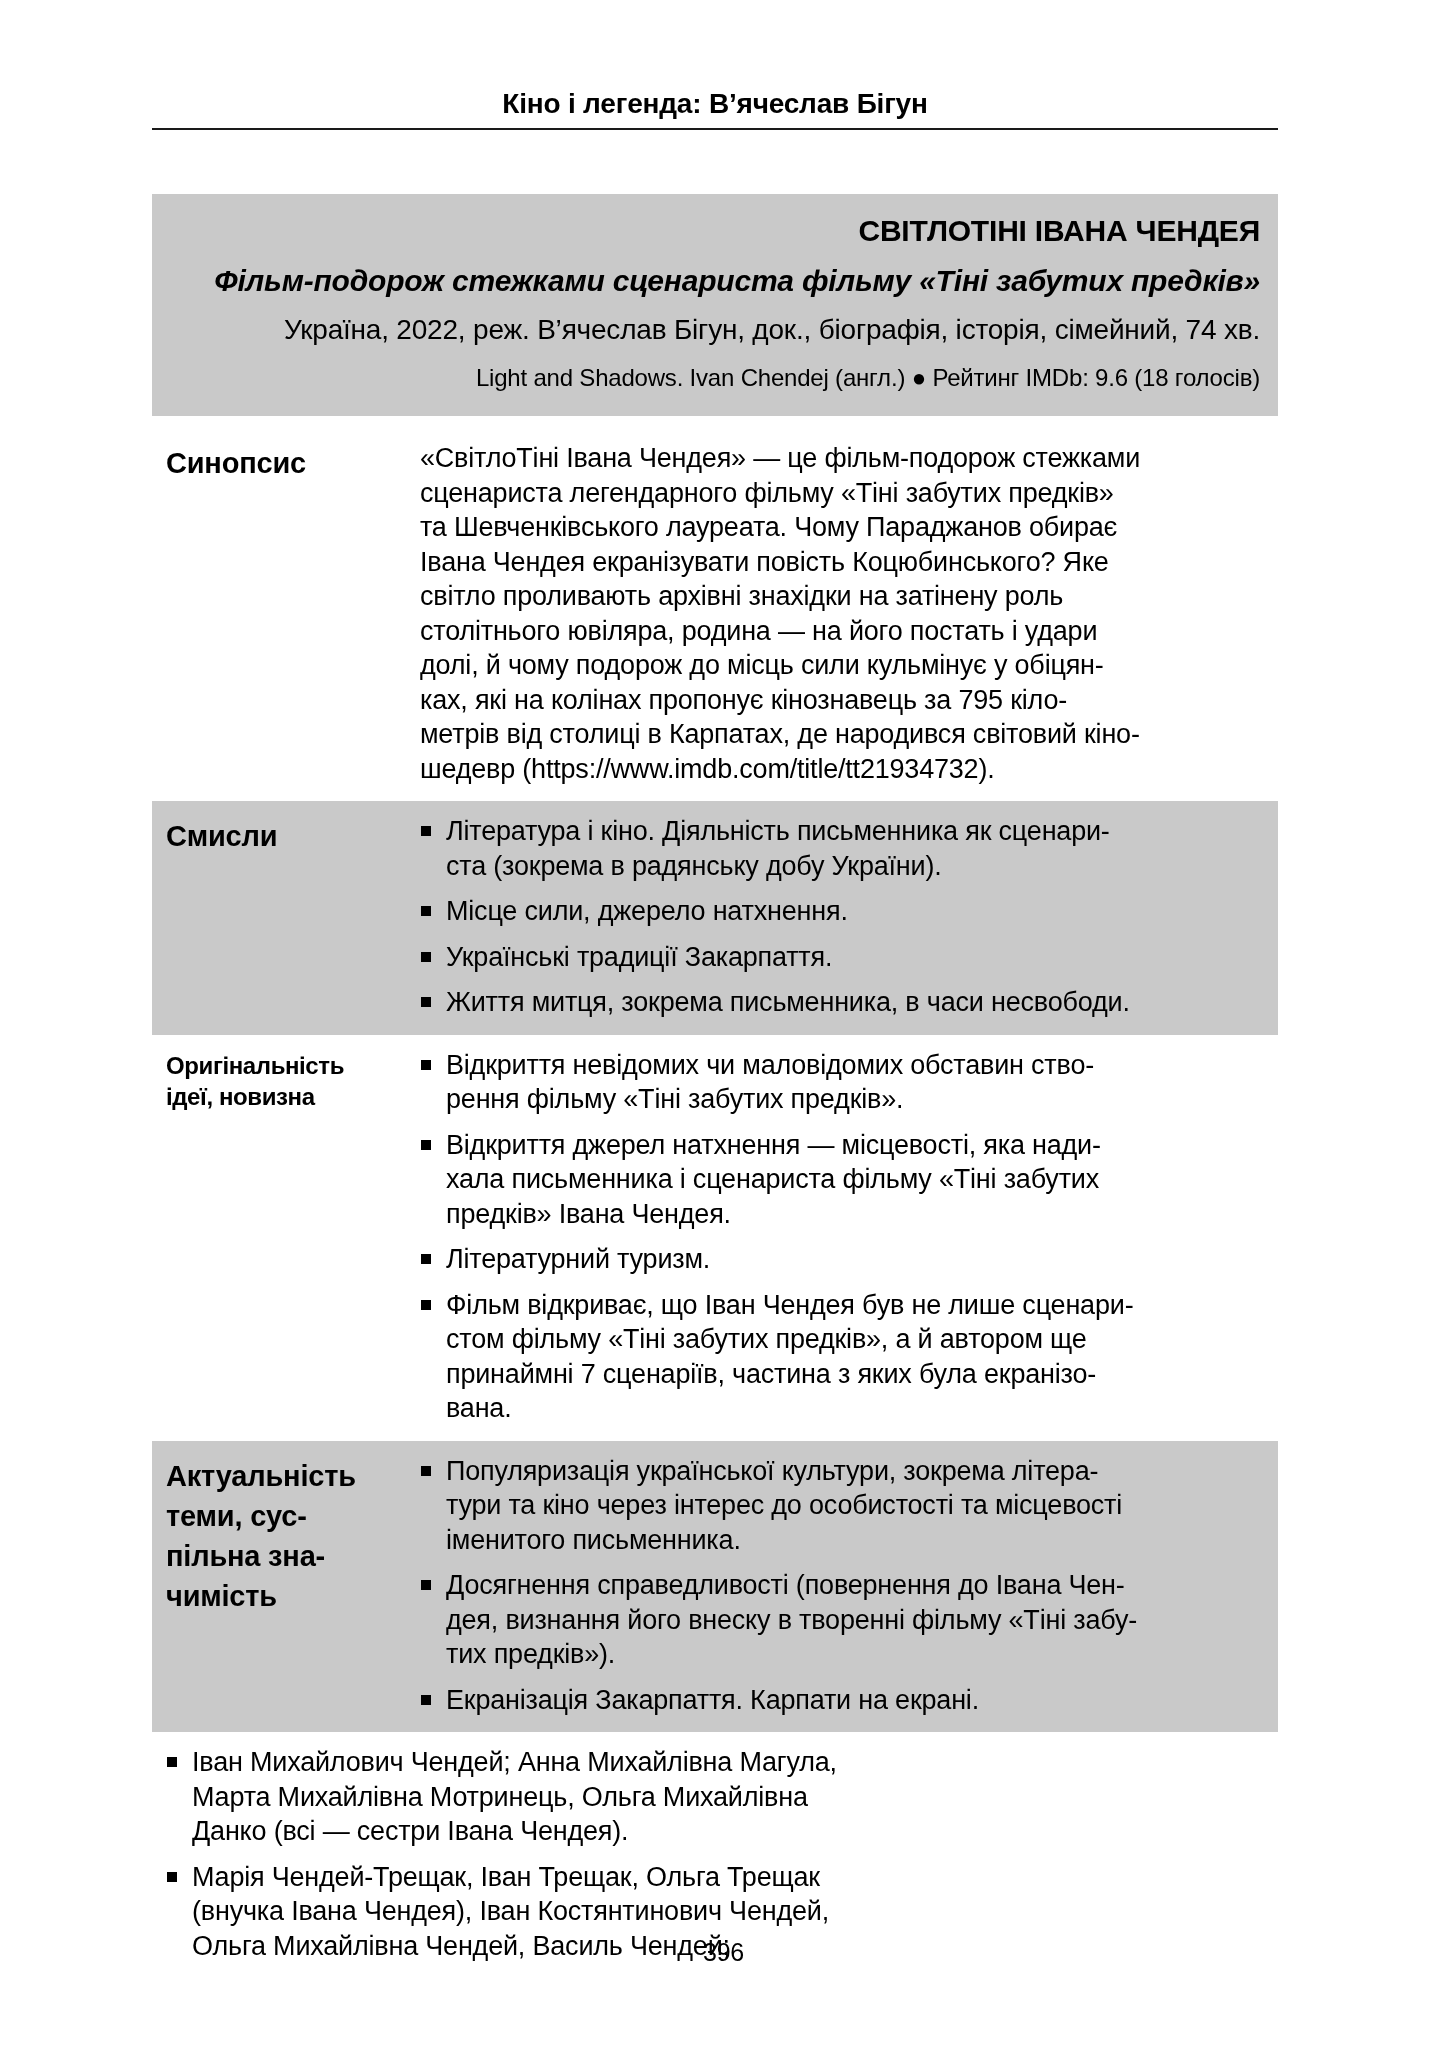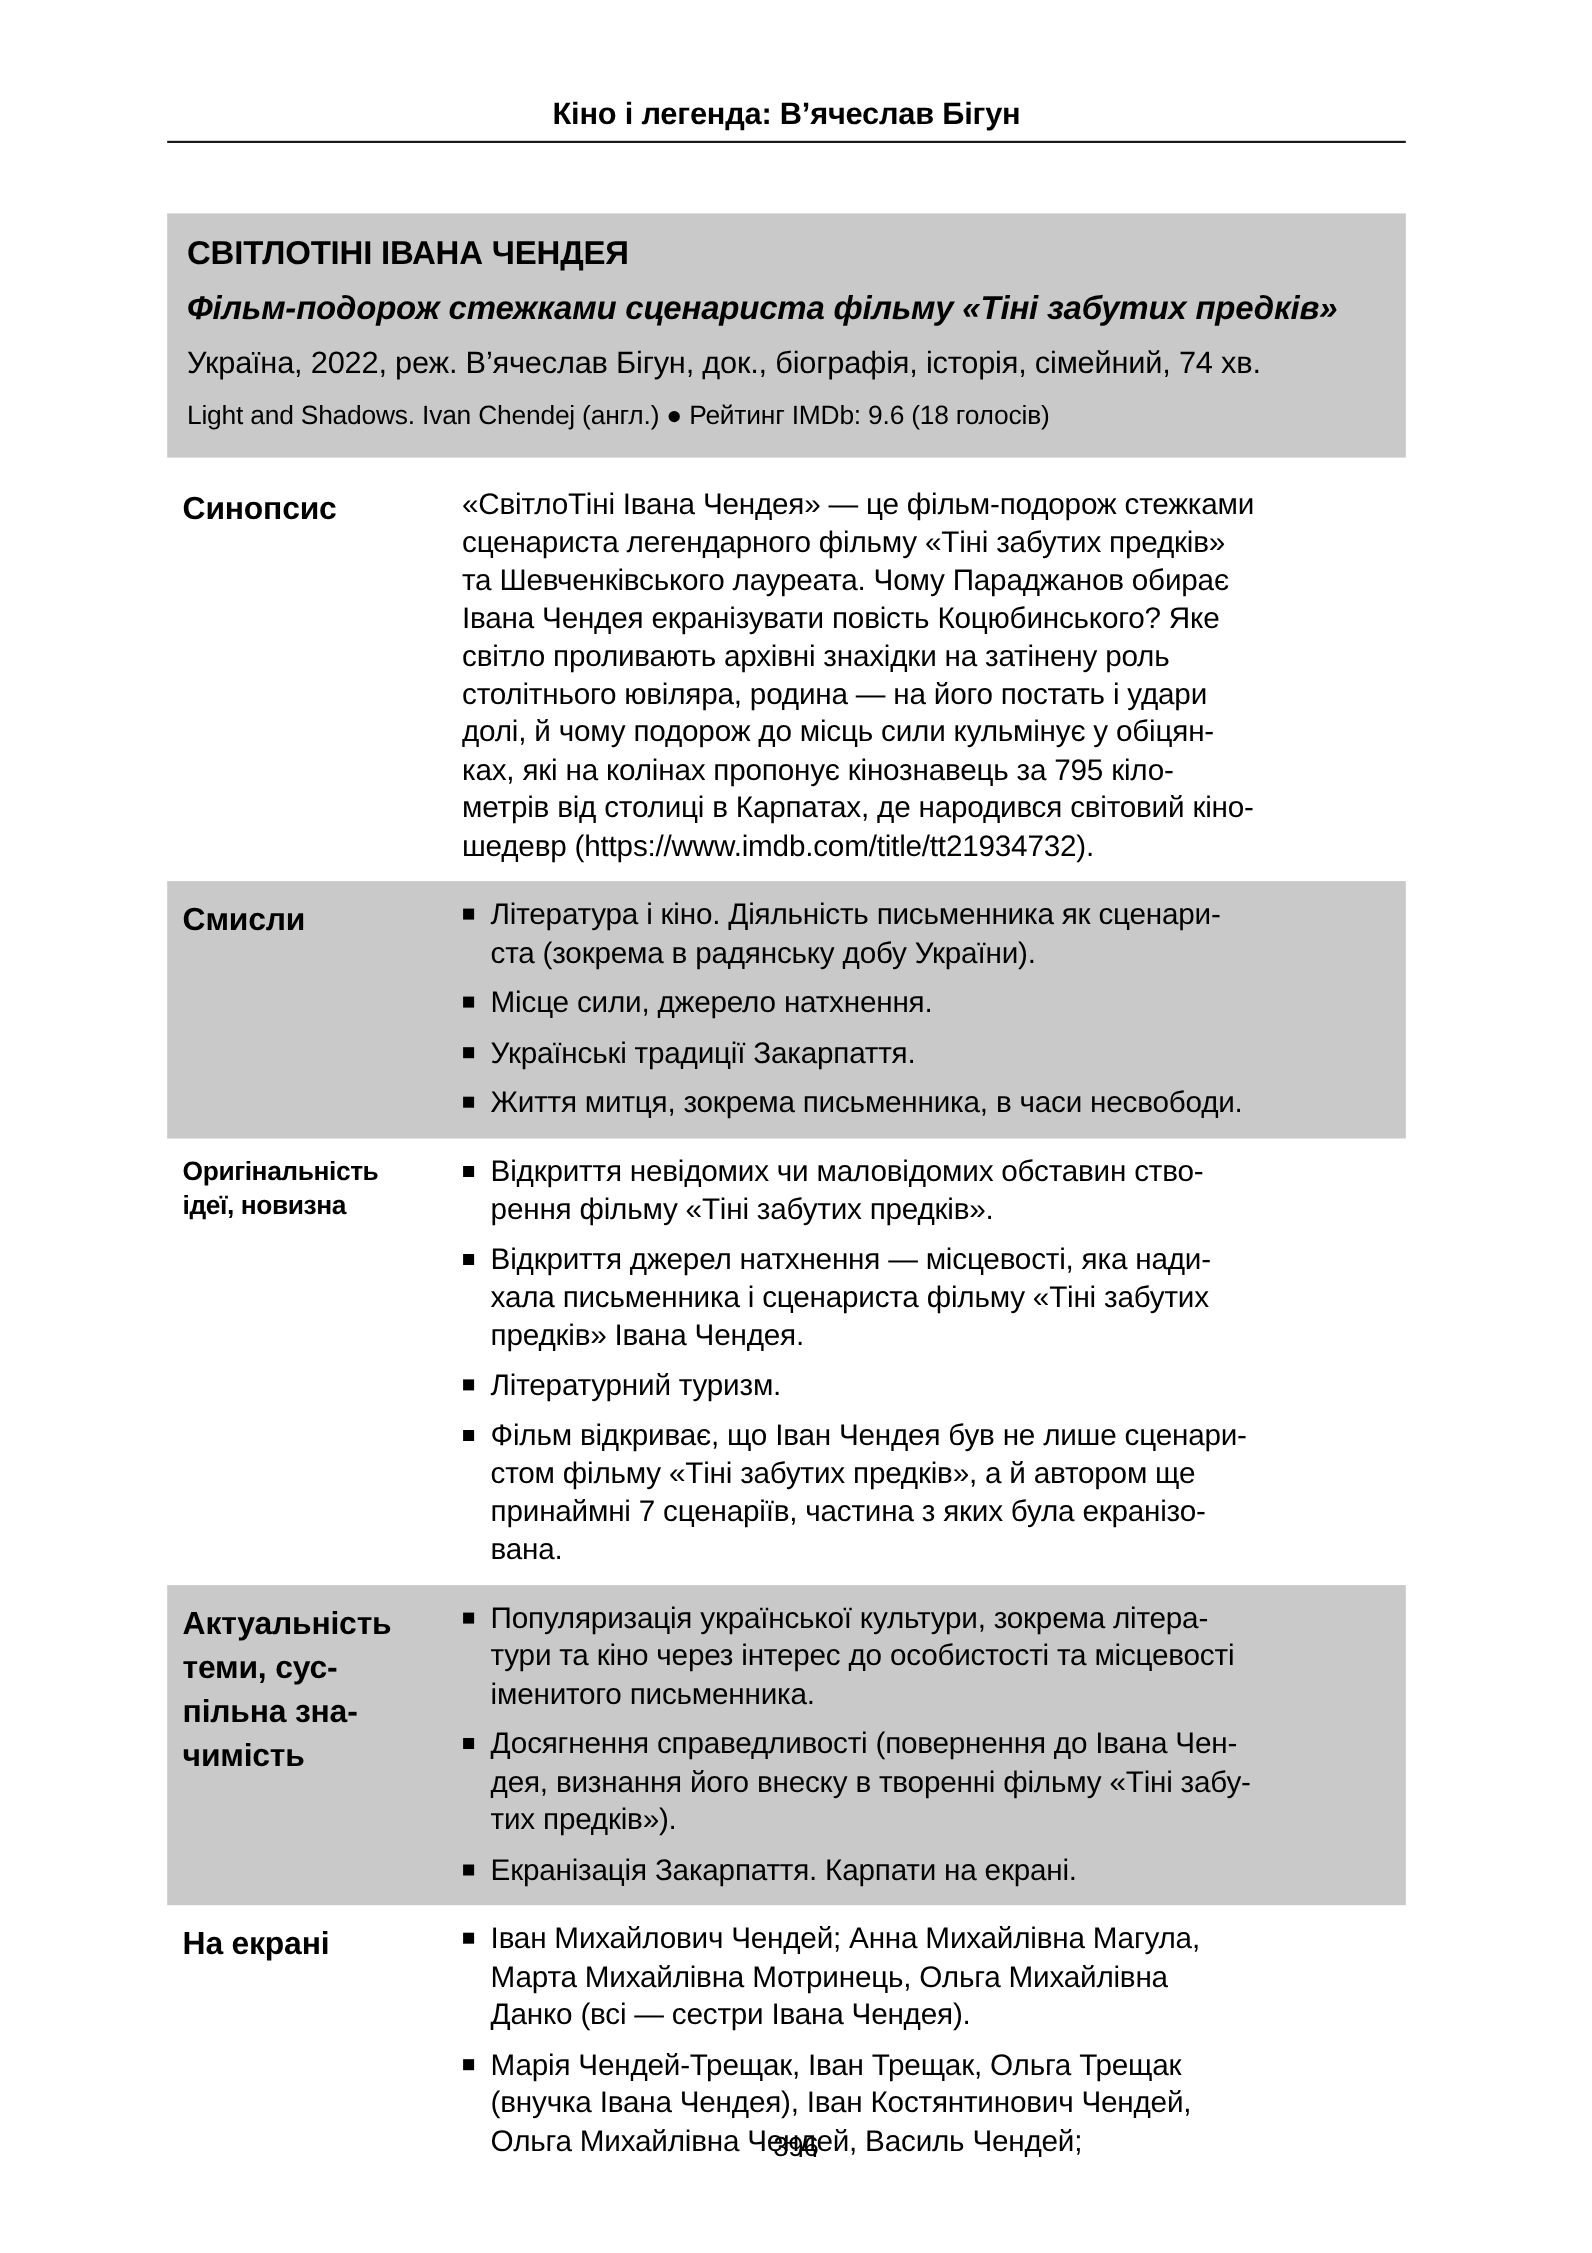--- a/index.html
+++ b/index.html
@@ -28,21 +28,21 @@
   .head-rule{
     margin-top:8px;
     height:0;
     border:none;
     border-top:2.5px solid #1a1a1a;
   }
   .title-box{
     margin-top:64px;
     background:var(--shade);
     padding:12px 18px 14px 18px;
-    text-align:left;
+    text-align:right;
   }
   .title-box .t1{font-size:30px;font-weight:bold;line-height:50px;}
   .title-box .t2{font-size:30px;font-weight:bold;font-style:italic;line-height:50px;}
   .title-box .t3{font-size:28px;line-height:48px;}
   .title-box .t4{font-size:24px;line-height:48px;}
   .fact-table{margin-top:12px;}
   .row{
     display:flex;
     align-items:flex-start;
     padding:13px 6px 15px 14px;
@@ -212,21 +212,20 @@
               </li>
             <li>
                 <span class="sq"></span>
                 <div class="btxt">Екранізація Закарпаття. Карпати на екрані.</div>
               </li>
           </ul>
         </div>
       </div>
 
       <div class="row">
-        <div class="label">На екрані</div>
         <div class="cell">
           <ul class="bullets">
             <li>
                 <span class="sq"></span>
                 <div class="btxt">Іван Михайлович Чендей; Анна Михайлівна Магула,
 Марта Михайлівна Мотринець, Ольга Михайлівна
 Данко (всі — сестри Івана Чендея).</div>
               </li>
             <li>
                 <span class="sq"></span>

